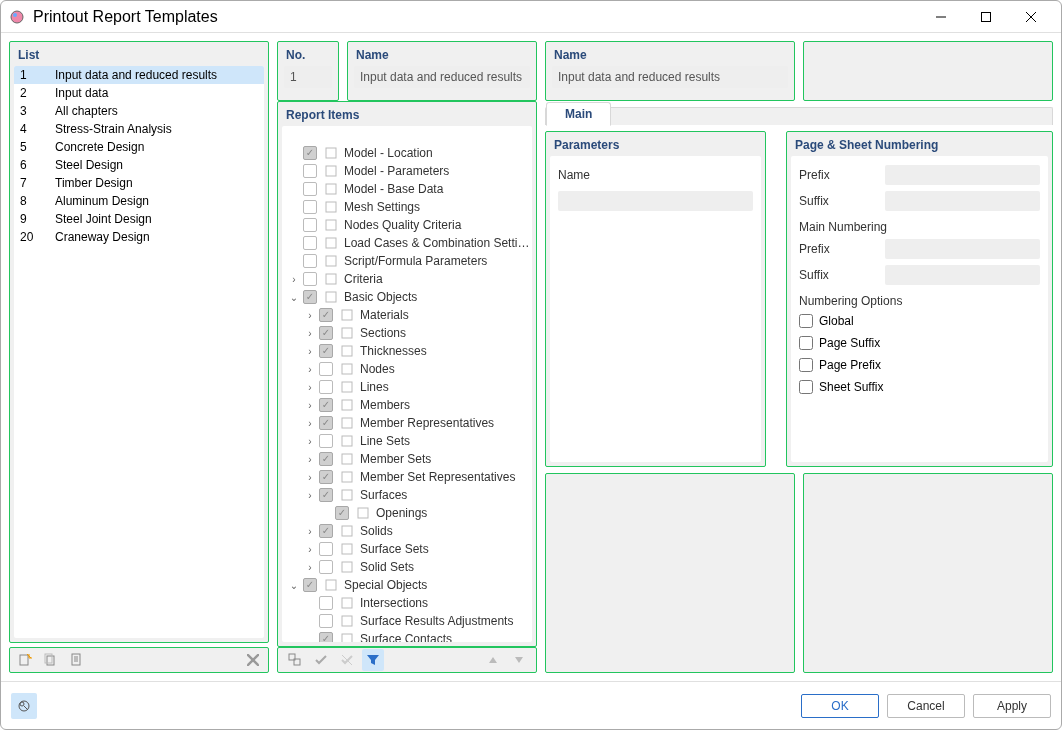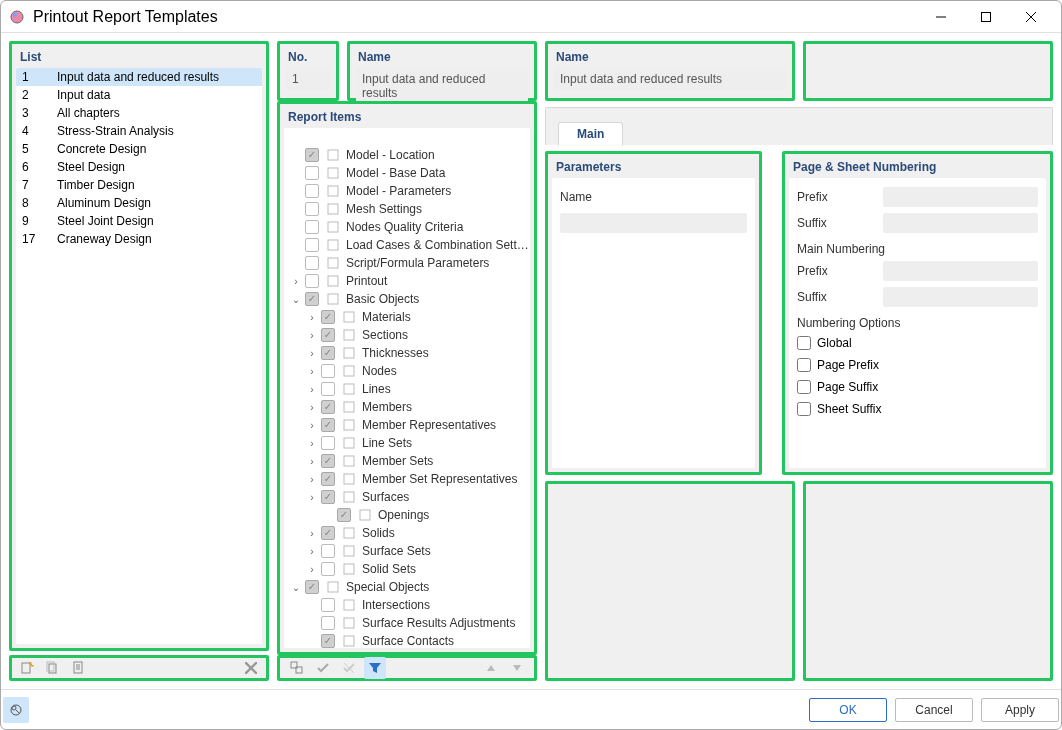--- a/index.html
+++ b/index.html
@@ -9,21 +9,21 @@
 .titlebar .title { flex: 1; font-size: 16px; color: #000; }
 .winbtns { display: flex; gap: 0; }
 .winbtn { width: 45px; height: 28px; display: flex; align-items: center; justify-content: center; cursor: pointer; }
 .winbtn svg { width: 10px; height: 10px; }
 
 .content { flex: 1; display: flex; padding: 8px; gap: 8px; overflow: hidden; }
 .leftcol { width: 260px; display: flex; flex-direction: column; }
 .midcol { width: 260px; display: flex; flex-direction: column; }
 .rightcol { flex: 1; display: flex; flex-direction: column; gap: 6px; }
 
-.panel { background: #f0f0f0; border: 3px solid #22c55e; border-radius: 2px; }
+.panel { background: #f0f0f0; border: 1px solid #22c55e; border-radius: 2px; }
 .panel-head { color: #2a4a7a; font-weight: 600; padding: 6px 8px 4px; font-size: 12px; }
 .panel-body { background: #fff; margin: 0 4px 4px; border-radius: 2px; }
 
 .listpanel { flex: 1; display: flex; flex-direction: column; }
 .listpanel .panel-body { flex: 1; overflow: auto; }
 .listrow { display: flex; padding: 2px 6px; cursor: pointer; }
 .listrow.sel { background: #cfe6fa; }
 .listrow .num { width: 35px; }
 .listrow .txt { flex: 1; }
 
@@ -48,37 +48,37 @@
 .tnode .ic { width: 16px; height: 16px; margin: 0 3px; display: flex; align-items: center; justify-content: center; color: #888; }
 .tnode .lbl { flex: 1; padding-left: 2px; white-space: nowrap; overflow: hidden; text-overflow: ellipsis; }
 .indent1 { padding-left: 22px; }
 .indent2 { padding-left: 38px; }
 
 .midtoolbar { height: 26px; display: flex; align-items: center; gap: 4px; padding: 0 6px; }
 
 .rt-top { display: flex; gap: 8px; height: 60px; }
 .rt-top .panel { flex: 1; }
 
-.tabstrip { height: 38px; display: flex; align-items: flex-end; background: #f0f0f0; border: 1px solid #d8d8d8; border-bottom: none; padding-left: 12px; border-radius: 2px 2px 0 0; }
+.tabstrip { height: 18px; display: flex; align-items: flex-end; background: #f0f0f0; border: 1px solid #d8d8d8; border-bottom: none; border-radius: 2px 2px 0 0; }
 .tab { background: #fff; border: 1px solid #d8d8d8; border-bottom: 1px solid #fff; padding: 4px 18px; color: #2a4a7a; font-weight: 600; border-radius: 3px 3px 0 0; position: relative; top: 1px; cursor: pointer; }
 
 .paramsrow { display: flex; gap: 20px; flex: 1; }
 .parampanel { flex: 1; display: flex; flex-direction: column; }
 .parampanel .panel-body { flex: 1; padding: 6px 8px; }
 .formrow { display: flex; align-items: center; height: 26px; gap: 6px; }
 .formrow .lab { width: 80px; color: #333; }
 .formrow .inp { flex: 1; height: 20px; background: #eee; border: none; border-radius: 2px; }
 .subhead { color: #333; margin: 6px 0 2px; }
 .chkrow { display: flex; align-items: center; gap: 6px; height: 22px; }
 .chkrow input { width: 14px; height: 14px; accent-color: #888; }
 
 .emptyrow { display: flex; gap: 8px; height: 200px; }
 .emptyrow .panel { flex: 1; }
 
-.footer { height: 40px; border-top: 1px solid #e0e0e0; display: flex; align-items: center; padding: 0 2px; gap: 8px; }
+.footer { height: 48px; border-top: 1px solid #e0e0e0; display: flex; align-items: center; padding: 0 10px; gap: 8px; }
 .footer .helpbtn { width: 26px; height: 26px; background: #cfe6fa; border-radius: 2px; display: flex; align-items: center; justify-content: center; cursor: pointer; }
 .footer .spacer { flex: 1; }
 .btn { min-width: 78px; height: 24px; border: 1px solid #bbb; background: #fff; border-radius: 2px; display: flex; align-items: center; justify-content: center; cursor: pointer; color: #333; }
 .btn.primary { border-color: #2a6ec8; color: #2a6ec8; }
 </style>
 </head>
 <body>
 
 <div class="titlebar">
   <span class="icon">
@@ -144,21 +144,21 @@
           </div>
           <div class="listrow">
             <span class="num">8</span>
             <span class="txt">Aluminum Design</span>
           </div>
           <div class="listrow">
             <span class="num">9</span>
             <span class="txt">Steel Joint Design</span>
           </div>
           <div class="listrow">
-            <span class="num">17</span>
+            <span class="num">20</span>
             <span class="txt">Craneway Design</span>
           </div>
         </div>
     </div>
     <div class="lefttoolbar panel">
       <div class="tbtn">
         <svg width="14" height="14" viewBox="0 0 14 14">
             <rect x="2" y="2" width="8" height="10" fill="none" stroke="#888"></rect>
             <path d="M9 1 L13 5 M11 1 v4 h4" stroke="#e90" fill="none"></path>
           </svg>
@@ -213,40 +213,40 @@
             <span class="lbl">Model - Location</span>
           </div>
           <div class="tnode indent0">
             <span class="exp"></span>
             <span class="cb"></span>
             <span class="ic">
               <svg width="12" height="12" viewBox="0 0 12 12">
                 <rect x="1" y="1" width="10" height="10" fill="none" stroke="#bbb"></rect>
               </svg>
             </span>
+            <span class="lbl">Model - Parameters</span>
+          </div>
+          <div class="tnode indent0">
+            <span class="exp"></span>
+            <span class="cb"></span>
+            <span class="ic">
+              <svg width="12" height="12" viewBox="0 0 12 12">
+                <rect x="1" y="1" width="10" height="10" fill="none" stroke="#bbb"></rect>
+              </svg>
+            </span>
             <span class="lbl">Model - Base Data</span>
           </div>
           <div class="tnode indent0">
             <span class="exp"></span>
             <span class="cb"></span>
             <span class="ic">
               <svg width="12" height="12" viewBox="0 0 12 12">
                 <rect x="1" y="1" width="10" height="10" fill="none" stroke="#bbb"></rect>
               </svg>
             </span>
-            <span class="lbl">Model - Parameters</span>
-          </div>
-          <div class="tnode indent0">
-            <span class="exp"></span>
-            <span class="cb"></span>
-            <span class="ic">
-              <svg width="12" height="12" viewBox="0 0 12 12">
-                <rect x="1" y="1" width="10" height="10" fill="none" stroke="#bbb"></rect>
-              </svg>
-            </span>
             <span class="lbl">Mesh Settings</span>
           </div>
           <div class="tnode indent0">
             <span class="exp"></span>
             <span class="cb"></span>
             <span class="ic">
               <svg width="12" height="12" viewBox="0 0 12 12">
                 <rect x="1" y="1" width="10" height="10" fill="none" stroke="#bbb"></rect>
               </svg>
             </span>
@@ -273,21 +273,21 @@
             <span class="lbl">Script/Formula Parameters</span>
           </div>
           <div class="tnode indent0">
             <span class="exp">›</span>
             <span class="cb"></span>
             <span class="ic">
               <svg width="12" height="12" viewBox="0 0 12 12">
                 <rect x="1" y="1" width="10" height="10" fill="none" stroke="#bbb"></rect>
               </svg>
             </span>
-            <span class="lbl">Printout</span>
+            <span class="lbl">Criteria</span>
           </div>
           <div class="tnode indent0">
             <span class="exp">⌄</span>
             <span class="cb checked"></span>
             <span class="ic">
               <svg width="12" height="12" viewBox="0 0 12 12">
                 <rect x="1" y="1" width="10" height="10" fill="none" stroke="#bbb"></rect>
               </svg>
             </span>
             <span class="lbl">Basic Objects</span>
@@ -580,25 +580,25 @@
               <input class="inp" style="">
             </div>
 
           <div class="subhead">Numbering Options</div>
           <div class="chkrow">
               <input type="checkbox" style="">
               <span>Global</span>
             </div>
           <div class="chkrow">
               <input type="checkbox" style="">
-              <span>Page Prefix</span>
+              <span>Page Suffix</span>
             </div>
           <div class="chkrow">
               <input type="checkbox" style="">
-              <span>Page Suffix</span>
+              <span>Page Prefix</span>
             </div>
           <div class="chkrow">
               <input type="checkbox" style="">
               <span>Sheet Suffix</span>
             </div>
         </div>
       </div>
     </div>
 
     <div class="emptyrow">

